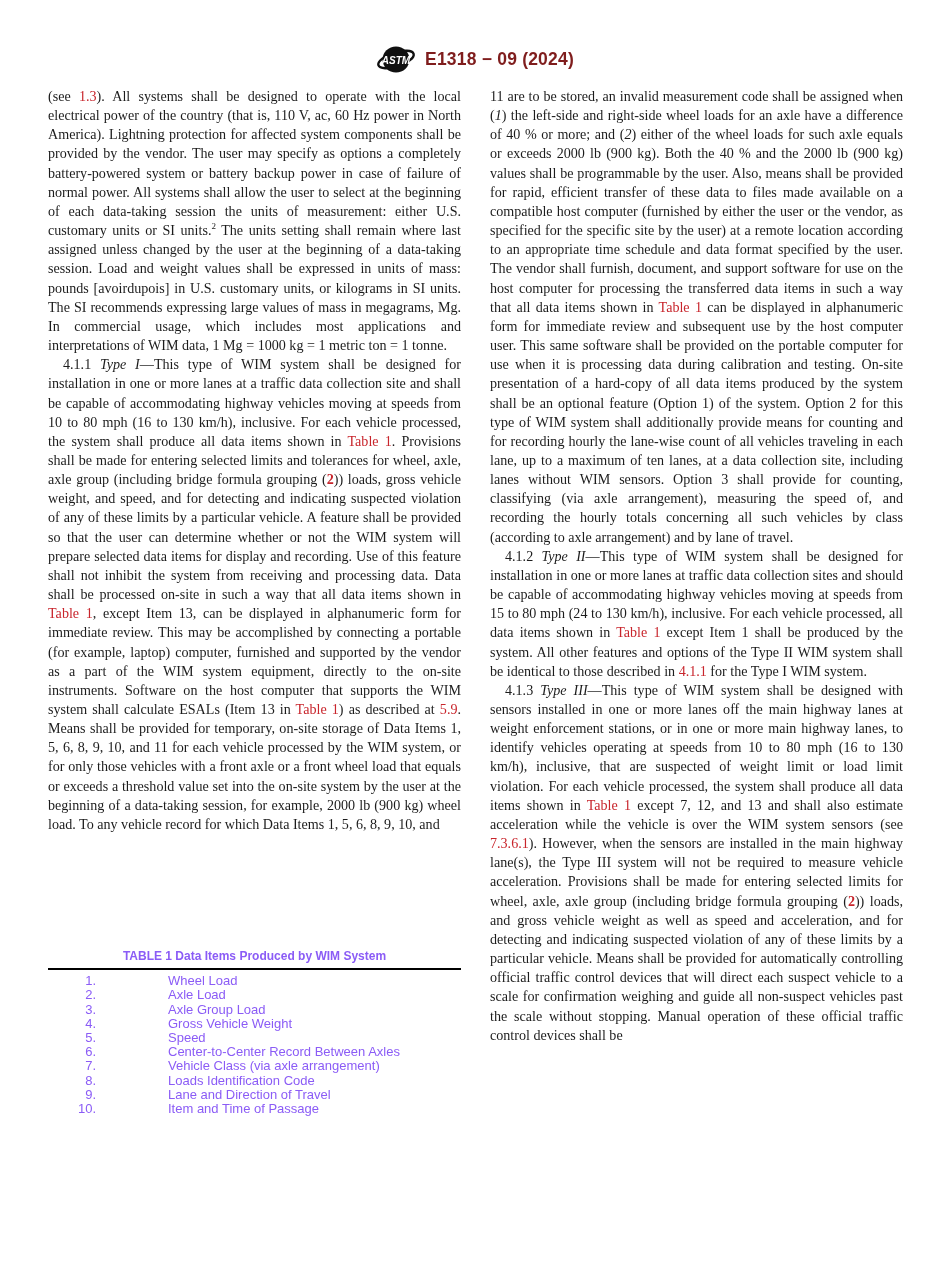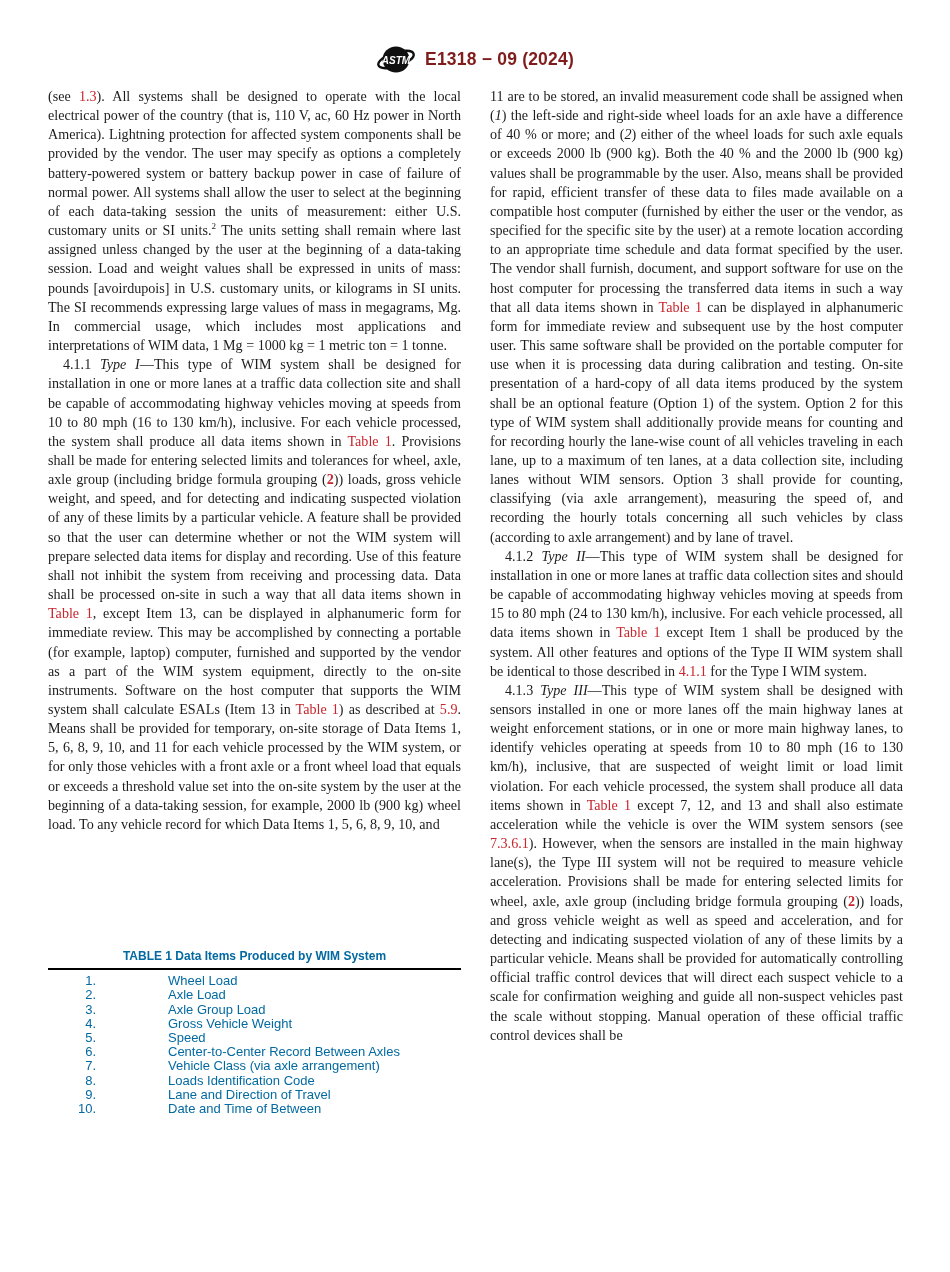--- a/index.html
+++ b/index.html
@@ -14,21 +14,21 @@
   .col-left{display:flex;flex-direction:column;height:1093px;}
 
   .paras p{margin:0;font-family:"Liberation Serif","DejaVu Serif",serif;font-size:14.1px;line-height:19.15px;text-align:justify;color:#1c1c1c;hyphens:none;}
   .paras p.indent{text-indent:15px;}
   .seg-n{}
   .seg-i{font-style:italic;}
   .seg-l{color:var(--link,#c8252c);}
   .seg-bl{color:var(--link,#c8252c);font-weight:700;}
   .seg-sup{vertical-align:super;font-size:9px;line-height:0;}
 
-  .table1{margin-top:auto;font-family:"Liberation Sans",sans-serif;color:#0369a1;}
+  .table1{margin-top:auto;font-family:"Liberation Sans",sans-serif;color:#8b5cf6;}
   .t-title{font-size:12px;font-weight:700;text-align:center;margin-bottom:5px;}
   .t-body{border-top:2px solid #000;border-bottom:2px solid #000;padding:4px 0 5px;}
   .t-row{font-size:13px;line-height:14.2px;white-space:nowrap;}
   .t-num{display:inline-block;width:48px;text-align:right;}
   .t-item{margin-left:72px;}
 
   .doc-footer{position:absolute;top:1217px;left:0;right:0;text-align:center;font-family:"Liberation Serif","DejaVu Serif",serif;font-size:13.5px;color:#1c1c1c;}
 </style>
 </head>
 <body>
@@ -57,21 +57,21 @@
         <div class="t-body">
             <div class="t-row"><span class="t-num">1.</span><span class="t-item">Wheel Load</span></div>
             <div class="t-row"><span class="t-num">2.</span><span class="t-item">Axle Load</span></div>
             <div class="t-row"><span class="t-num">3.</span><span class="t-item">Axle Group Load</span></div>
             <div class="t-row"><span class="t-num">4.</span><span class="t-item">Gross Vehicle Weight</span></div>
             <div class="t-row"><span class="t-num">5.</span><span class="t-item">Speed</span></div>
             <div class="t-row"><span class="t-num">6.</span><span class="t-item">Center-to-Center Record Between Axles</span></div>
             <div class="t-row"><span class="t-num">7.</span><span class="t-item">Vehicle Class (via axle arrangement)</span></div>
             <div class="t-row"><span class="t-num">8.</span><span class="t-item">Loads Identification Code</span></div>
             <div class="t-row"><span class="t-num">9.</span><span class="t-item">Lane and Direction of Travel</span></div>
-            <div class="t-row"><span class="t-num">10.</span><span class="t-item">Date and Time of Between</span></div>
+            <div class="t-row"><span class="t-num">10.</span><span class="t-item">Item and Time of Passage</span></div>
             <div class="t-row"><span class="t-num">5.</span><span class="t-item">Sequential Vehicle Record Number</span></div>
             <div class="t-row"><span class="t-num">12.</span><span class="t-item">Wheelbase (front-most to rear-most axle)</span></div>
             <div class="t-row"><span class="t-num">13.</span><span class="t-item">Equivalent Single-Axle Loads (ESALs)</span></div>
             <div class="t-row"><span class="t-num">14.</span><span class="t-item">Violation Code</span></div>
           </div>
       </div>
     </section>
     <section class="col col-right">
       <div class="paras">
           <p class=""><span class="seg-n">11 are to be stored, an invalid measurement code shall be assigned when (</span><span class="seg-i">1</span><span class="seg-n">) the left-side and right-side wheel loads for an axle have a difference of 40 % or more; and (</span><span class="seg-i">2</span><span class="seg-n">) either of the wheel loads for such axle equals or exceeds 2000 lb (900 kg). Both the 40 % and the 2000 lb (900 kg) values shall be programmable by the user. Also, means shall be provided for rapid, efficient transfer of these data to files made available on a compatible host computer (furnished by either the user or the vendor, as specified for the specific site by the user) at a remote location according to an appropriate time schedule and data format specified by the user. The vendor shall furnish, document, and support software for use on the host computer for processing the transferred data items in such a way that all data items shown in </span><span class="seg-l">Table 1</span><span class="seg-n"> can be displayed in alphanumeric form for immediate review and subsequent use by the host computer user. This same software shall be provided on the portable computer for use when it is processing data during calibration and testing. On-site presentation of a hard-copy of all data items produced by the system shall be an optional feature (Option 1) of the system. Option 2 for this type of WIM system shall additionally provide means for counting and for recording hourly the lane-wise count of all vehicles traveling in each lane, up to a maximum of ten lanes, at a data collection site, including lanes without WIM sensors. Option 3 shall provide for counting, classifying (via axle arrangement), measuring the speed of, and recording the hourly totals concerning all such vehicles by class (according to axle arrangement) and by lane of travel.</span></p>

